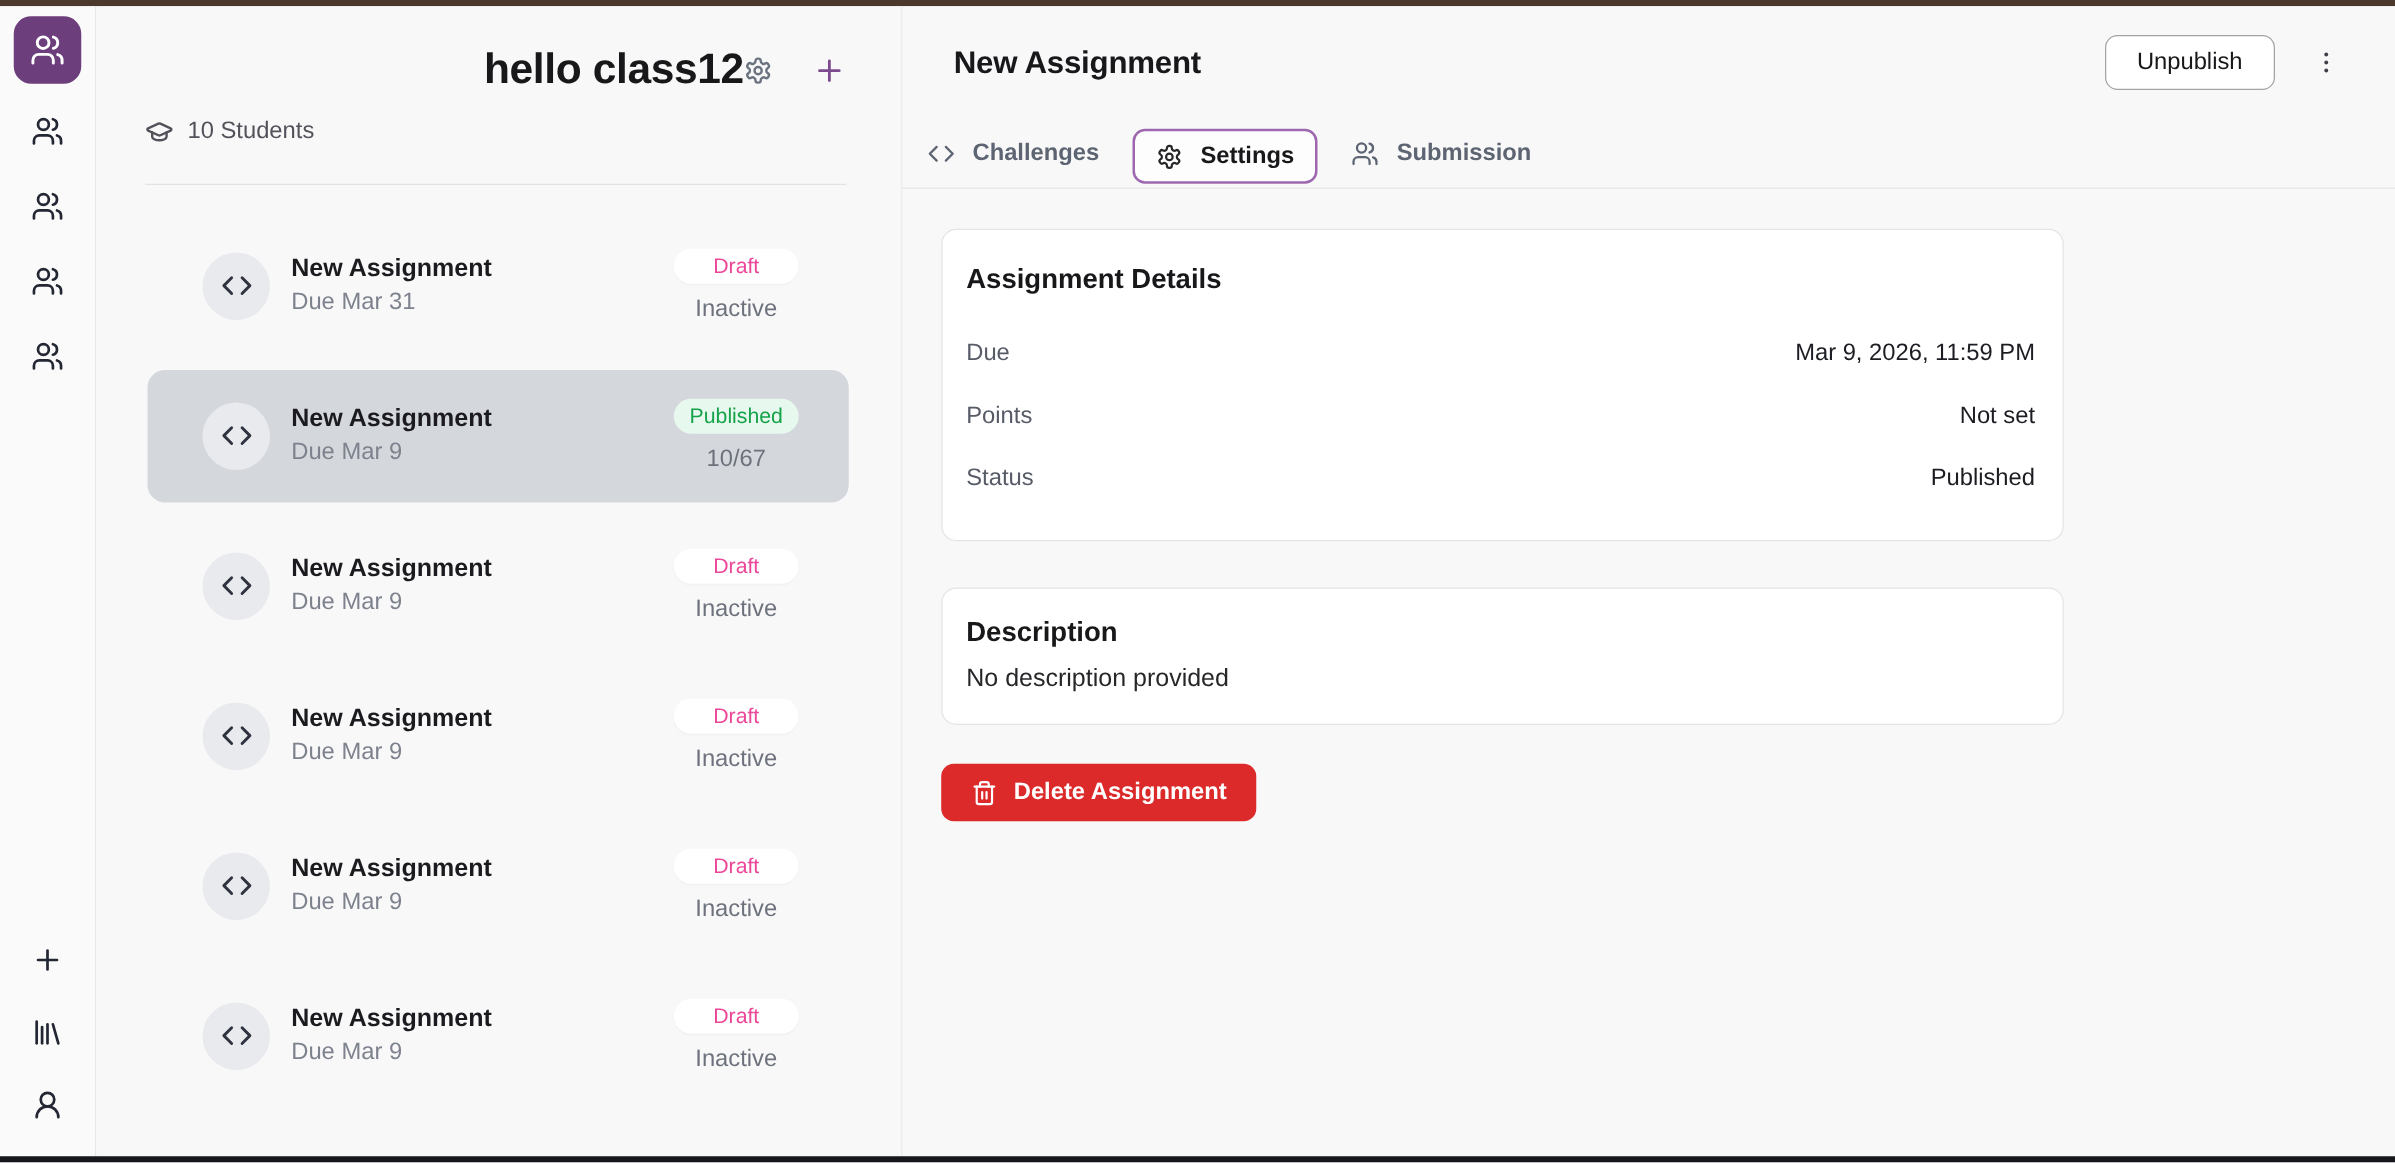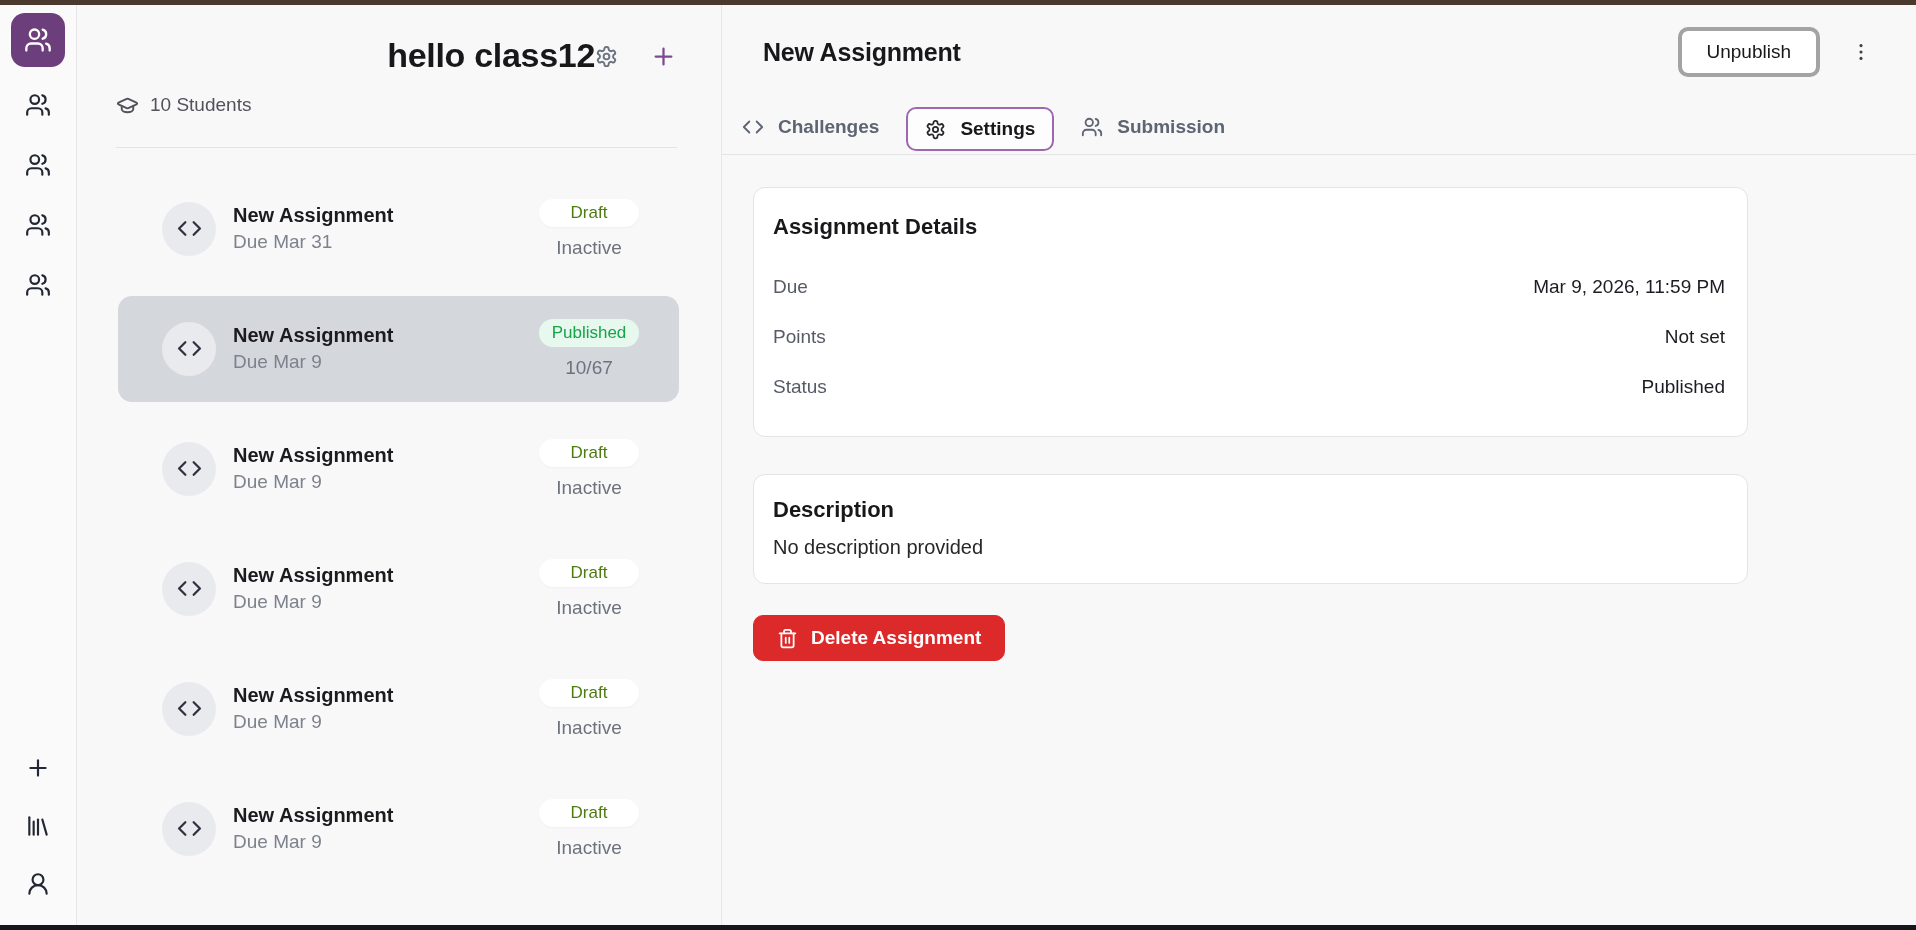--- a/index.html
+++ b/index.html
@@ -34,43 +34,43 @@
   .list { padding:28px 42px 0 41px; display:flex; flex-direction:column; gap:14px; overflow:hidden; }
   .row { height:106px; border-radius:14px; display:flex; align-items:center; padding:0 40px 0 44px; cursor:pointer; }
   .row.selected { background:#d4d7dc; }
   .avatar { width:54px; height:54px; border-radius:50%; background:#e9eaee; flex:none;
             display:flex; align-items:center; justify-content:center; color:#2f3340; }
   .row-text { margin-left:17px; flex:1; min-width:0; }
   .row-title { font-size:20px; font-weight:700; color:#1b1b1f; }
   .row-sub { font-size:19px; color:#7d828d; margin-top:4px; }
   .row-status { display:flex; flex-direction:column; align-items:center; gap:10px; width:100px; flex:none; }
   .pill { font-size:17px; font-weight:500; width:100px; padding:4px 0; text-align:center; border-radius:999px; }
-  .pill.b-draft { background:#ffffff; color:#4d7c0f; box-shadow:0 1px 2px rgba(0,0,0,.04); }
+  .pill.b-draft { background:#ffffff; color:#ec4899; box-shadow:0 1px 2px rgba(0,0,0,.04); }
   .pill.b-published { background:#e7f8ee; color:#17a34a; }
   .row-substatus { font-size:19px; color:#6d727d; }
 
   
   .main { flex:1; display:flex; flex-direction:column; background:#f8f8f9; min-width:0; }
   .main-header { padding:22px 40px 0 41px; display:flex; align-items:center; justify-content:space-between; min-height:68px; }
   .main-title { font-size:25px; font-weight:700; color:#18181b; letter-spacing:-.2px; }
   .main-header-right { display:flex; align-items:center; gap:26px; }
-  .btn-unpublish { background:#fff; border:4px solid #a3a3a3; border-radius:10px; padding:10px 25px;
+  .btn-unpublish { background:#fff; border:1px solid #a3a3a3; border-radius:10px; padding:10px 25px;
                    font-size:19px; font-weight:500; color:#18181b; font-family:inherit; cursor:pointer; }
   .kebab { color:#3f3f46; cursor:pointer; padding:4px; }
 
   .tabs { display:flex; align-items:flex-start; margin-top:30px; padding-left:3px; height:48px;
           border-bottom:1px solid #e4e4e7; }
   .tab { display:flex; align-items:center; gap:14px; font-size:19px; font-weight:600; color:#5d6472;
          padding:9px 17px; cursor:pointer; }
   .tab .tab-ic { color:#5d6472; }
   .tab.active { border:2px solid #9d68b0; border-radius:10px; background:#fdfdfe; color:#18181b; margin:0 10px; }
   .tab.active .tab-ic { color:#27272a; }
 
   .content { padding:32px 0 0 31px; }
-  .card { width:995px; background:#ffffff; border:1px solid #e4e4e7; border-radius:12px; }
+  .card { width:898px; background:#ffffff; border:1px solid #e4e4e7; border-radius:12px; }
   .card-details { padding:26px 22px 24px 19px; }
   .card-title { font-size:22px; font-weight:700; color:#18181b; }
   .detail-rows { margin-top:22px; }
   .detail-row { display:flex; align-items:center; justify-content:space-between; height:50px; }
   .detail-label { font-size:19px; color:#565b66; }
   .detail-value { font-size:19px; color:#1c1d22; }
   .card-desc { margin-top:37px; padding:22px 22px 24px 19px; }
   .desc-body { margin-top:13px; font-size:20px; color:#27272a; }
 
   .actions { margin-top:31px; display:flex; gap:13px; }

